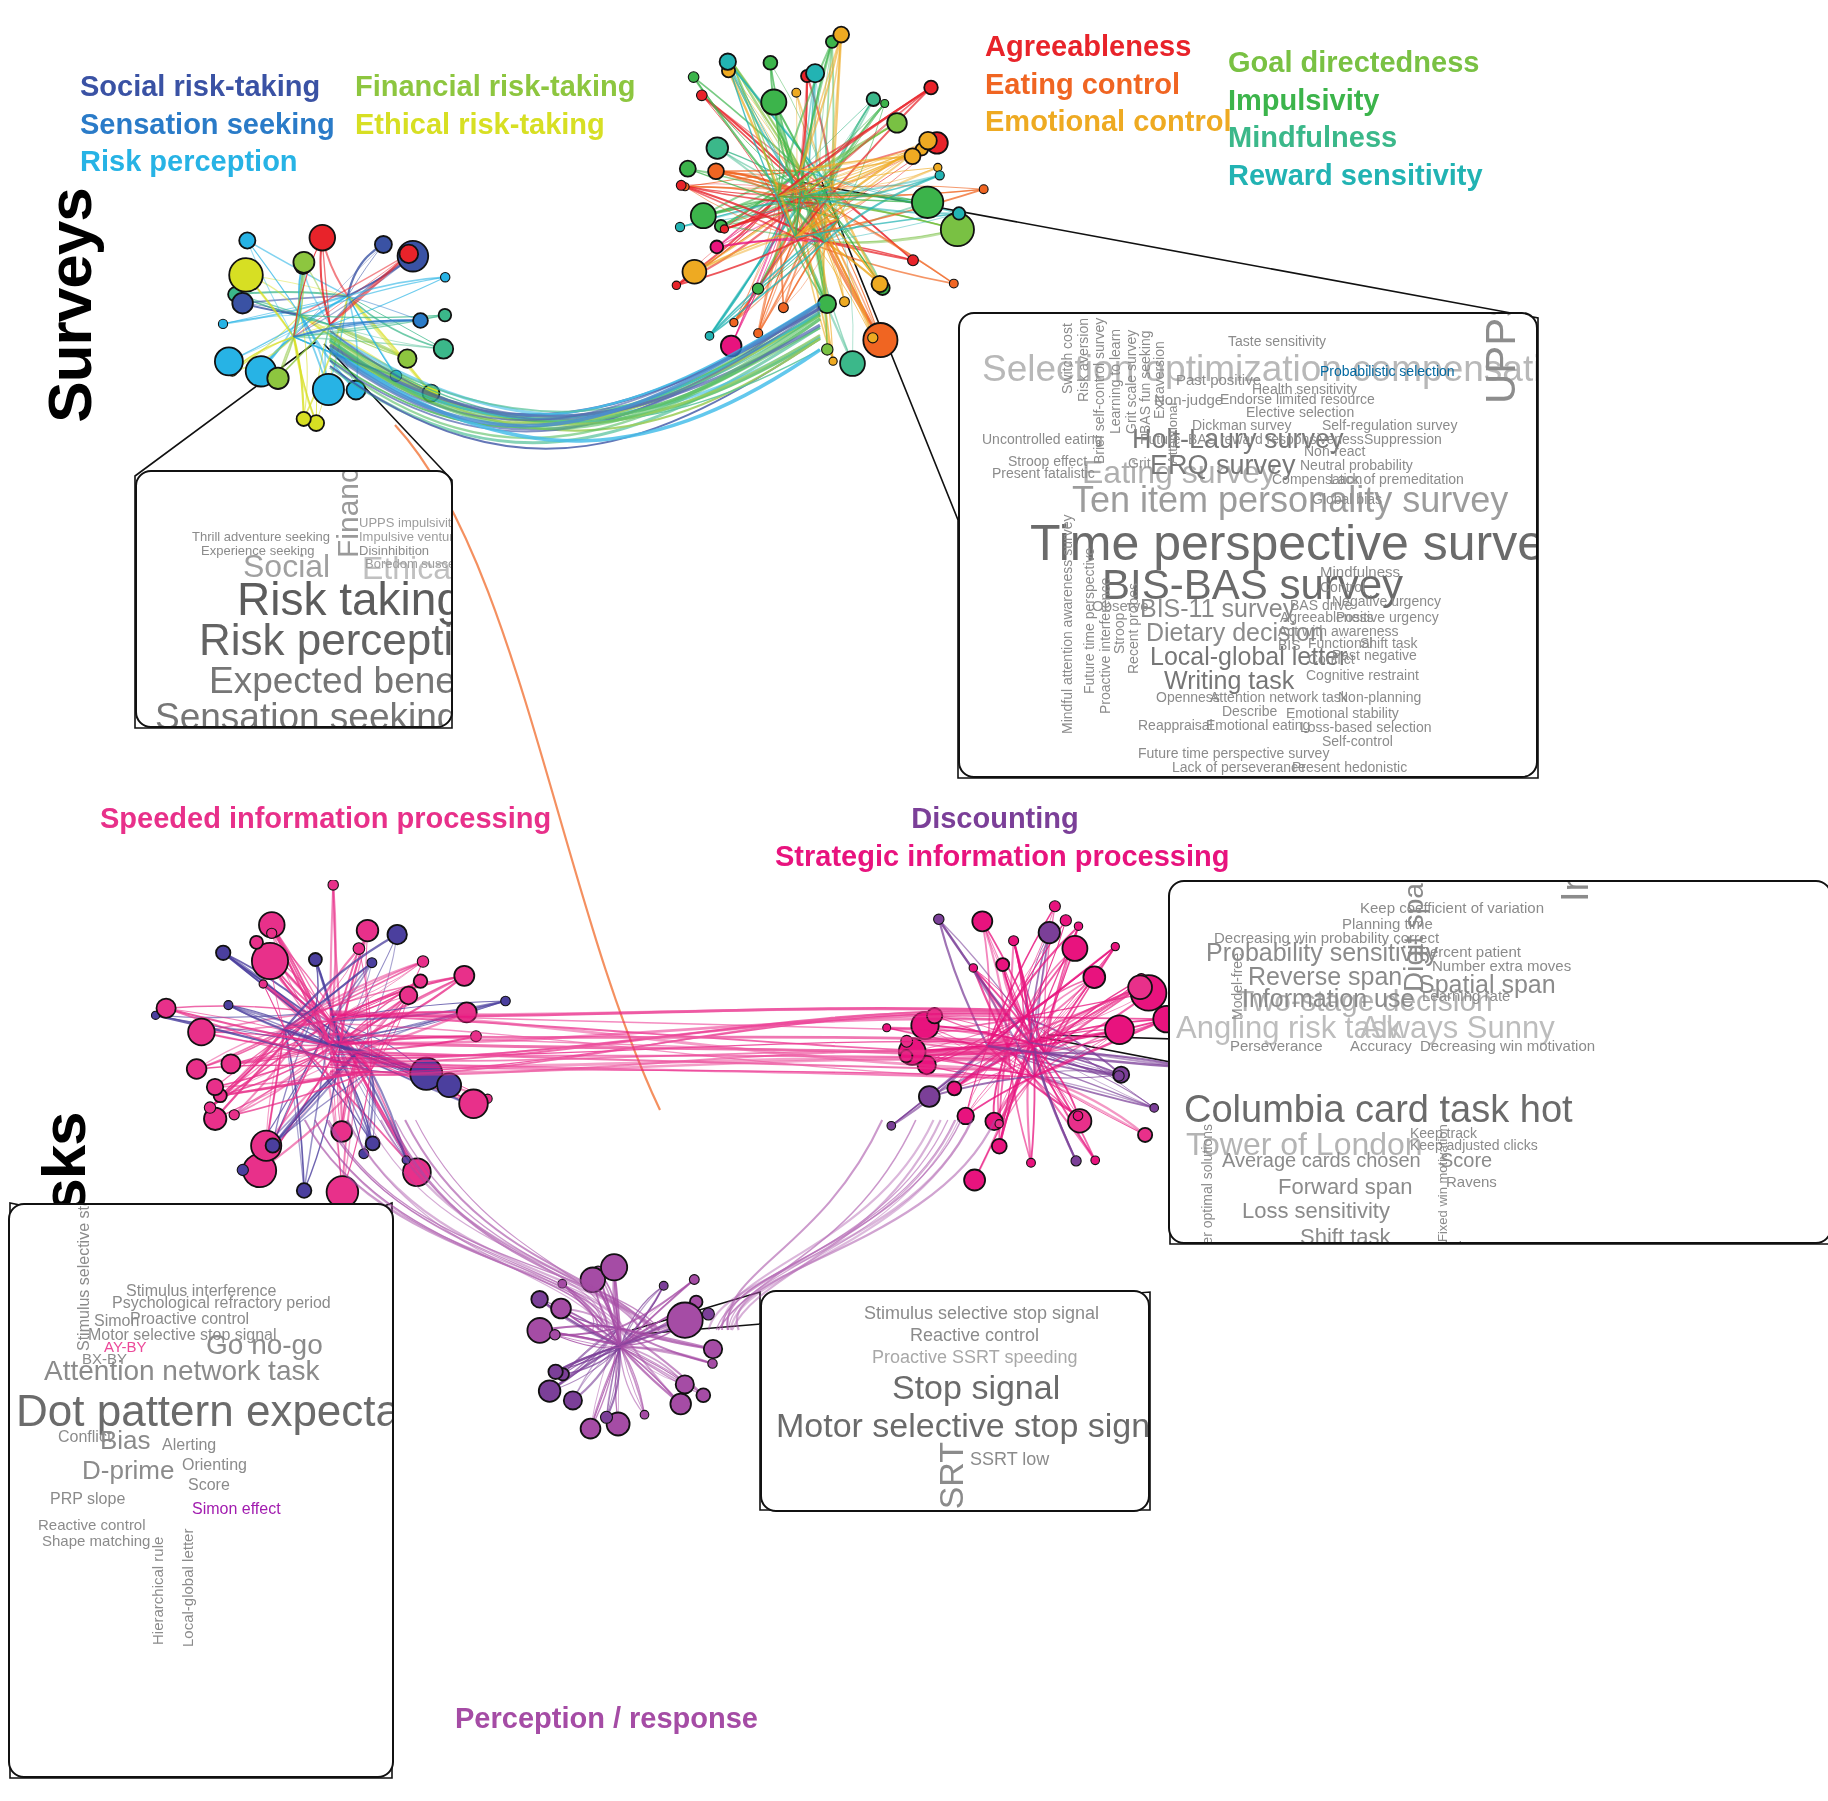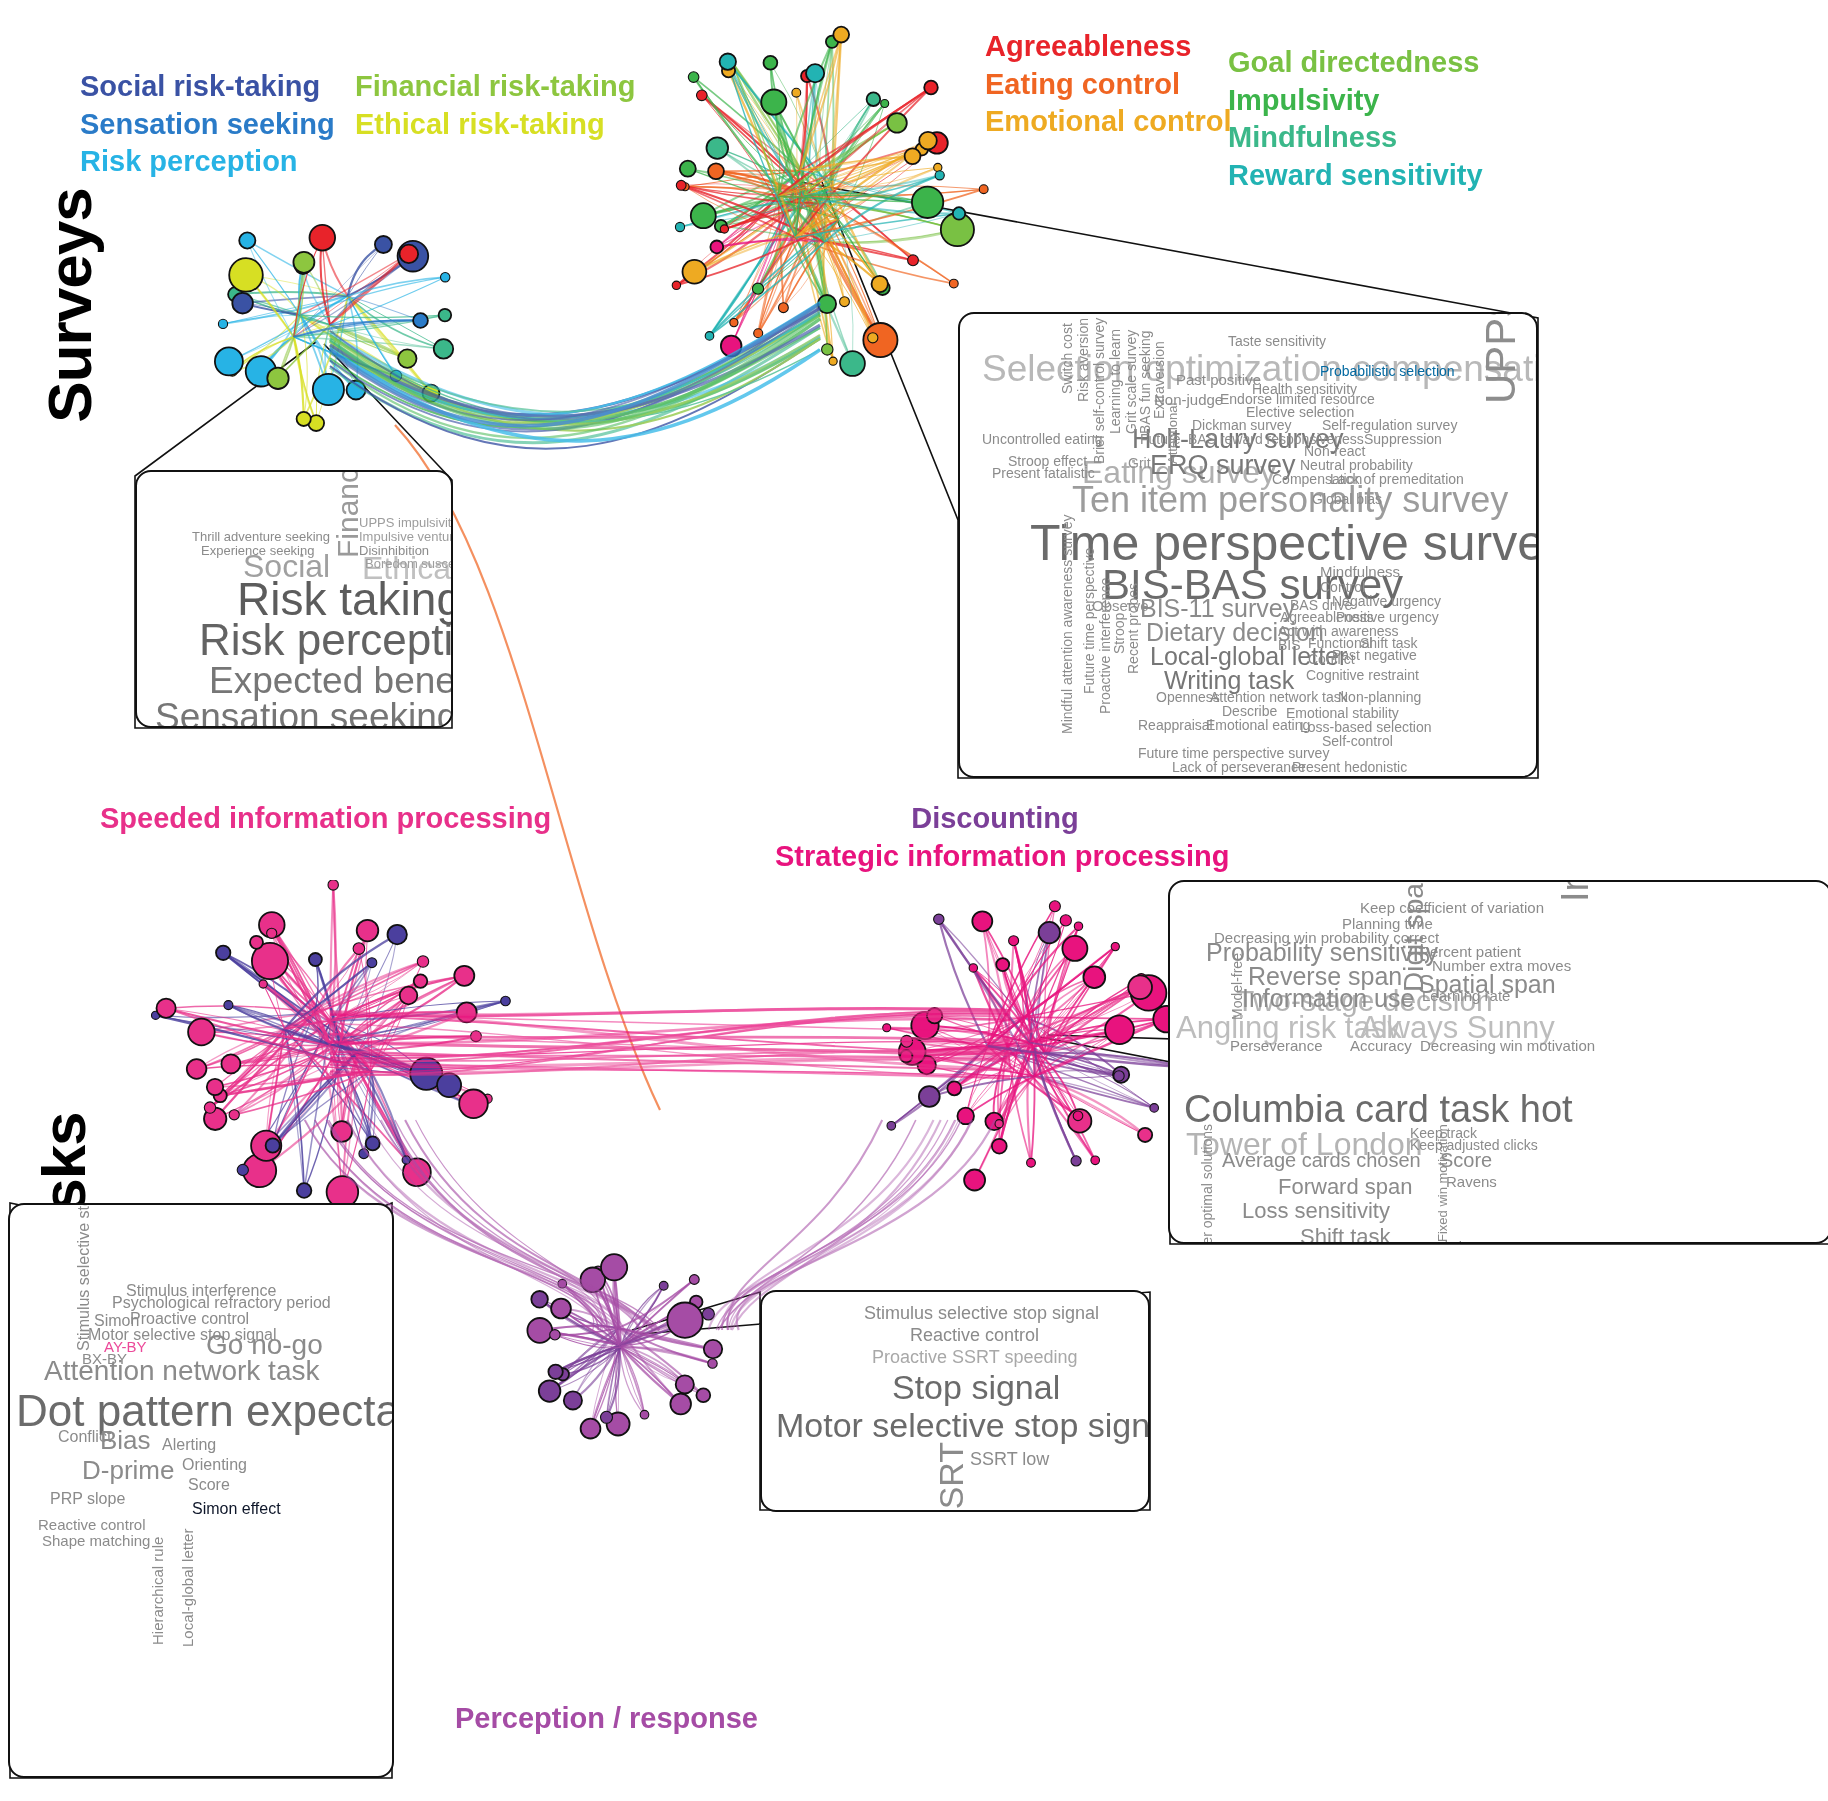--- a/index.html
+++ b/index.html
@@ -1383,21 +1383,21 @@
         <span class="w" style="left: 196px; top: 126px; font-size: 28px; color: rgb(139, 139, 139);">Go no-go</span>
         <span class="w" style="left: 72px; top: 252px; font-size: 26px; color: rgb(139, 139, 139);">D-prime</span>
         <span class="w" style="left: 90px; top: 222px; font-size: 26px; color: rgb(139, 139, 139);">Bias</span>
         <span class="w" style="left: 48px; top: 224px; font-size: 16px; color: rgb(139, 139, 139);">Conflict</span>
         <span class="w" style="left: 152px; top: 232px; font-size: 16px; color: rgb(139, 139, 139);">Alerting</span>
         <span class="w" style="left: 172px; top: 252px; font-size: 16px; color: rgb(139, 139, 139);">Orienting</span>
         <span class="w" style="left: 178px; top: 272px; font-size: 16px; color: rgb(139, 139, 139);">Score</span>
         <span class="w" style="left: 40px; top: 286px; font-size: 16px; color: rgb(139, 139, 139);">PRP slope</span>
         <span class="w" style="left: 28px; top: 312px; font-size: 15px; color: rgb(139, 139, 139);">Reactive control</span>
         <span class="w" style="left: 32px; top: 328px; font-size: 15px; color: rgb(139, 139, 139);">Shape matching</span>
-        <span class="w" style="left: 182px; top: 296px; font-size: 16px; color: #0f172a;">Simon effect</span>
+        <span class="w" style="left: 182px; top: 296px; font-size: 16px; color: #a21caf;">Simon effect</span>
         <span class="w rot" style="left: 140px; top: 440px; font-size: 15px; color: rgb(139, 139, 139);">Hierarchical rule</span>
         <span class="w rot" style="left: 170px; top: 442px; font-size: 15px; color: rgb(139, 139, 139);">Local-global letter</span>
         <span class="w" style="left: 116px; top: 78px; font-size: 16px; color: rgb(139, 139, 139);">Stimulus interference</span>
         <span class="w" style="left: 102px; top: 90px; font-size: 16px; color: rgb(139, 139, 139);">Psychological refractory period</span>
         <span class="w" style="left: 84px; top: 108px; font-size: 16px; color: rgb(139, 139, 139);">Simon</span>
         <span class="w" style="left: 120px; top: 106px; font-size: 16px; color: rgb(139, 139, 139);">Proactive control</span>
         <span class="w" style="left: 78px; top: 122px; font-size: 16px; color: rgb(139, 139, 139);">Motor selective stop signal</span>
         <span class="w" style="left: 94px; top: 134px; font-size: 15px; color: #ec4899;">AY-BY</span>
         <span class="w" style="left: 72px; top: 146px; font-size: 15px; color: rgb(139, 139, 139);">BX-BY</span>
         <span class="w rot" style="left: 66px; top: 146px; font-size: 16px; color: rgb(139, 139, 139);">Stimulus selective stop signal</span>

